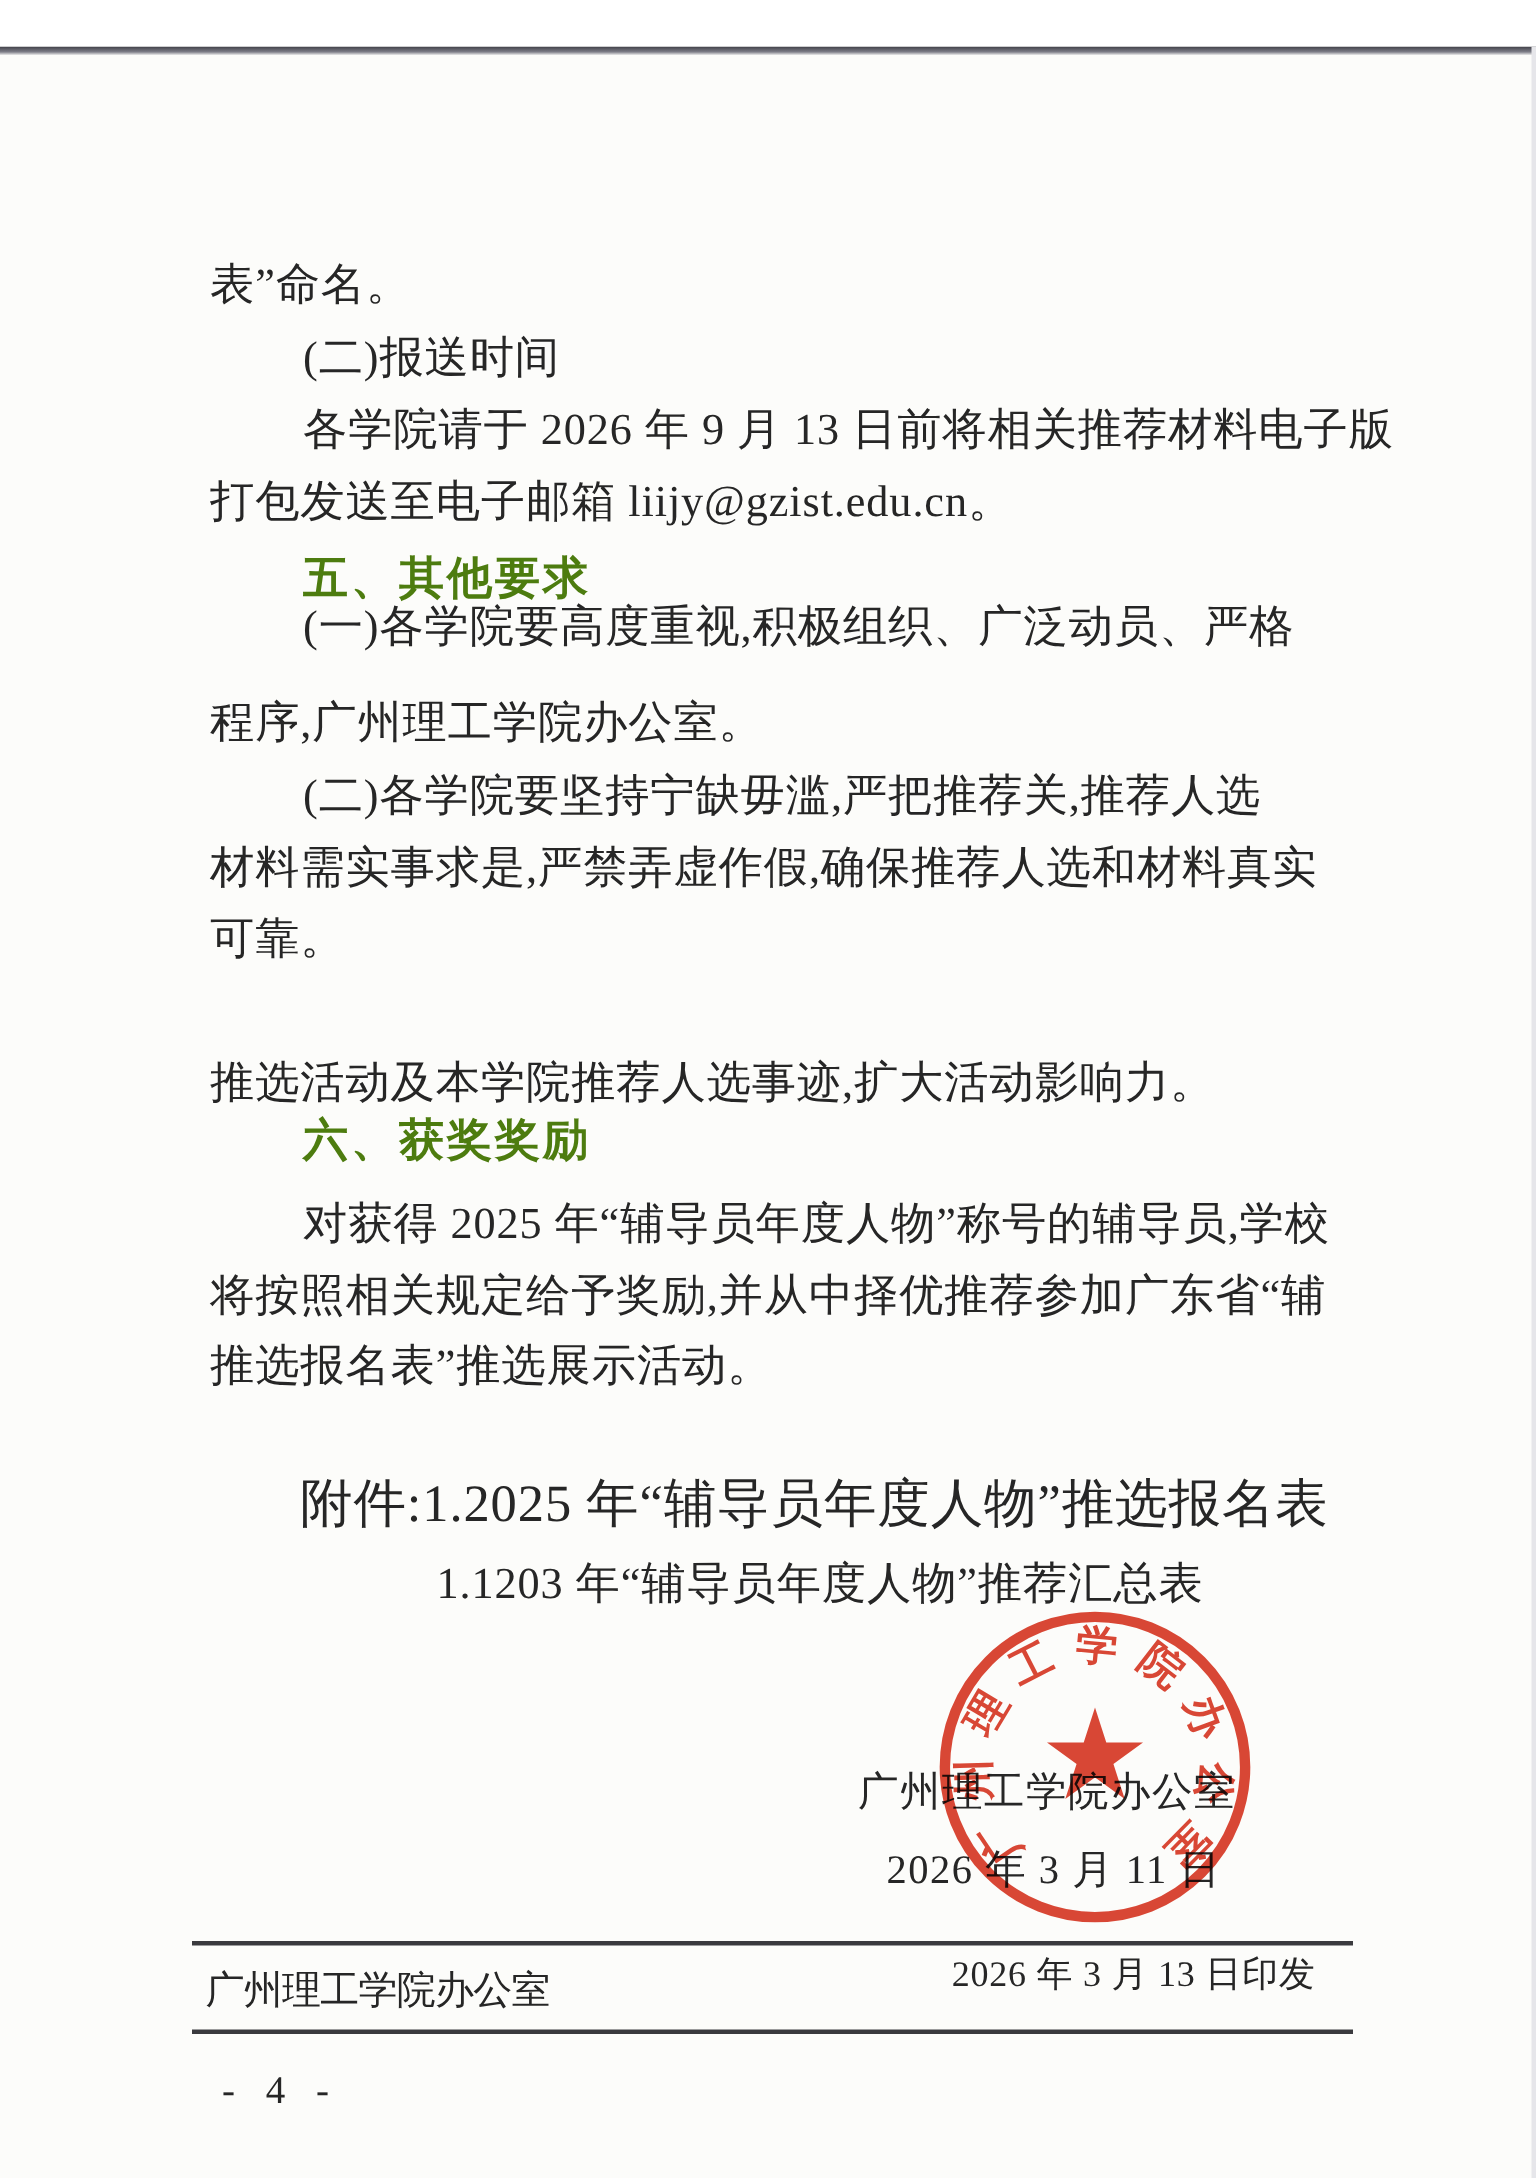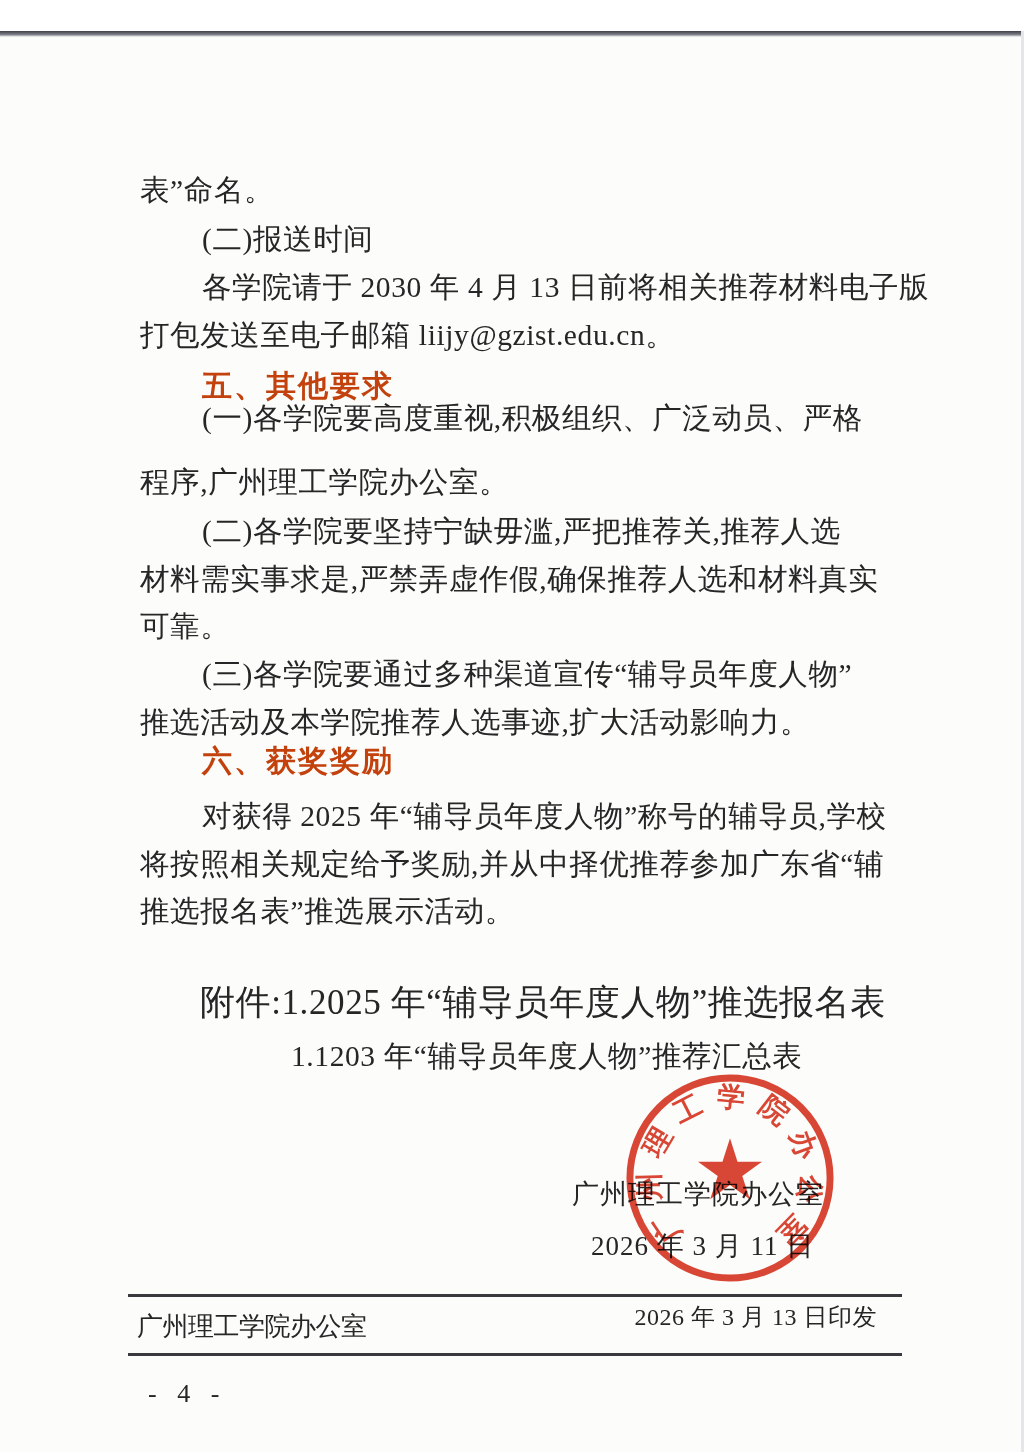--- a/index.html
+++ b/index.html
@@ -27,21 +27,21 @@
   }
   
   .bl{
     position:absolute;left:140px;width:770px;height:44px;
     font-size:29.5px;line-height:44px;letter-spacing:0.6px;
     white-space:nowrap;
   }
   .ind{text-indent:62px;}
   .head{
     font-family:"Liberation Sans","DejaVu Sans",sans-serif;
-    font-weight:bold;color:#c2410c;font-size:30px;letter-spacing:2px;
+    font-weight:bold;color:#4d7c0f;font-size:30px;letter-spacing:2px;
   }
   
   .att1{position:absolute;left:200px;top:950px;height:44px;font-size:35px;line-height:44px;letter-spacing:0.6px;white-space:nowrap;}
   .att2{position:absolute;left:291px;top:1003px;height:44px;font-size:29.5px;line-height:44px;letter-spacing:0.6px;white-space:nowrap;}
   
   .sig-org{
     position:absolute;left:572px;top:1146px;
     font-size:27px;line-height:34px;letter-spacing:1px;white-space:nowrap;
   }
   .sig-date{
@@ -73,29 +73,28 @@
 <body>
 
 <div class="page">
 
   <div class="scan-top"></div>
   <div class="scan-right"></div>
   <div class="scan-bottom"></div>
 
   <div class="bl" style="top:137px">表”命名。</div>
   <div class="bl ind" style="top:186px">(二)报送时间</div>
-  <div class="bl ind" style="top:234px">各学院请于 2030 年 4 月 13 日前将相关推荐材料电子版</div>
+  <div class="bl ind" style="top:234px">各学院请于 2026 年 9 月 13 日前将相关推荐材料电子版</div>
   <div class="bl" style="top:282px">打包发送至电子邮箱 liijy@gzist.edu.cn。</div>
   <div class="bl ind head" style="top:333px">五、其他要求</div>
   <div class="bl ind" style="top:365px">(一)各学院要高度重视,积极组织、广泛动员、严格</div>
   <div class="bl" style="top:429px">程序,广州理工学院办公室。</div>
   <div class="bl" style="top:526px">材料需实事求是,严禁弄虚作假,确保推荐人选和材料真实</div>
   <div class="bl ind" style="top:478px">(二)各学院要坚持宁缺毋滥,严把推荐关,推荐人选</div>
   <div class="bl" style="top:573px">可靠。</div>
-  <div class="bl ind" style="top:621px">(三)各学院要通过多种渠道宣传“辅导员年度人物”</div>
   <div class="bl" style="top:669px">推选活动及本学院推荐人选事迹,扩大活动影响力。</div>
   <div class="bl ind head" style="top:708px">六、获奖奖励</div>
   <div class="bl ind" style="top:763px">对获得 2025 年“辅导员年度人物”称号的辅导员,学校</div>
   <div class="bl" style="top:811px">将按照相关规定给予奖励,并从中择优推荐参加广东省“辅</div>
   <div class="bl" style="top:858px">推选报名表”推选展示活动。</div>
 
   <div class="att1">附件:1.2025 年“辅导员年度人物”推选报名表</div>
   <div class="att2">1.1203 年“辅导员年度人物”推荐汇总表</div>
 
   <div class="sig-org">广州理工学院办公室</div>

